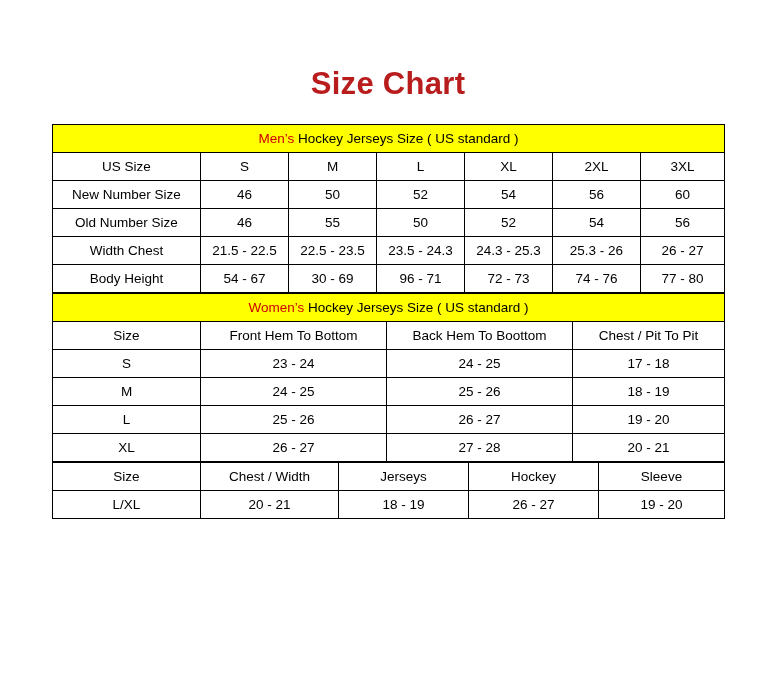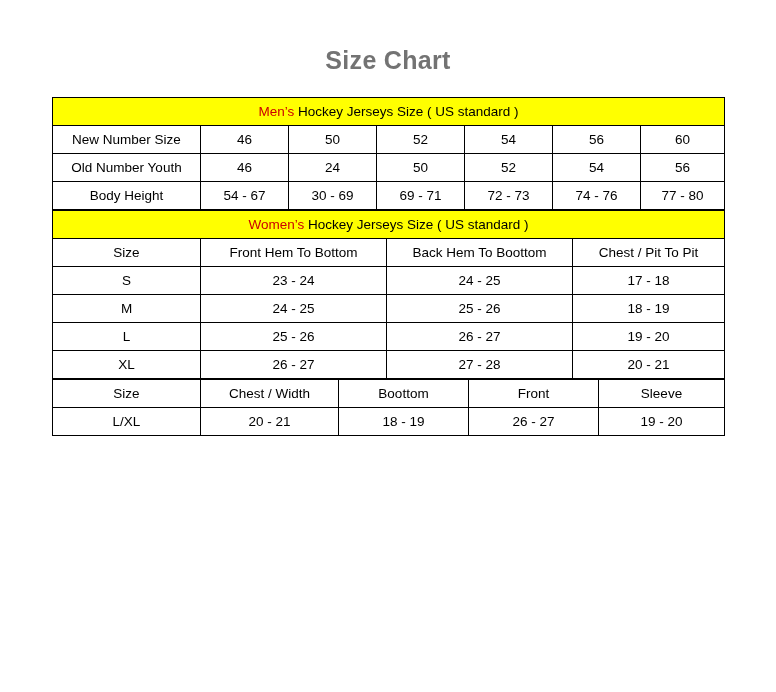--- a/index.html
+++ b/index.html
@@ -16,24 +16,24 @@
     overflow: hidden;
   }
   .page {
     width: 776px;
     height: 692px;
     box-sizing: border-box;
     padding: 0;
   }
   .title {
     text-align: center;
-    color: #737373;
-    font-size: 25px;
-    font-weight: bold;
-    margin-top: 46px;
+    color: #b91c1c;
+    font-size: 31px;
+    font-weight: bold;
+    margin-top: 66px;
     margin-bottom: 0;
     letter-spacing: 0.3px;
   }
   .chart-wrap {
     margin: 22px auto 0 auto;
     width: 672px;
   }
   table.size-table {
     border-collapse: collapse;
     width: 672px;
@@ -86,42 +86,60 @@
         <col style="width:88px">
         <col style="width:88px">
         <col style="width:88px">
         <col style="width:84px">
       </colgroup>
       <tbody>
         <tr>
           <td class="band" colspan="7"><span class="hl">Men’s</span><span> Hockey Jerseys Size ( US standard )</span></td>
         </tr>
         <tr>
+          <td class="hdr">US Size</td>
+          <td class="hdr">S</td>
+          <td class="hdr">M</td>
+          <td class="hdr">L</td>
+          <td class="hdr">XL</td>
+          <td class="hdr">2XL</td>
+          <td class="hdr">3XL</td>
+        </tr>
+        <tr>
           <td class="rowlabel">New Number Size</td>
           <td>46</td>
           <td>50</td>
           <td>52</td>
           <td>54</td>
           <td>56</td>
           <td>60</td>
         </tr>
         <tr>
-          <td class="rowlabel">Old Number Youth</td>
+          <td class="rowlabel">Old Number Size</td>
           <td>46</td>
-          <td>24</td>
+          <td>55</td>
           <td>50</td>
           <td>52</td>
           <td>54</td>
           <td>56</td>
         </tr>
         <tr>
+          <td class="rowlabel">Width Chest</td>
+          <td>21.5 - 22.5</td>
+          <td>22.5 - 23.5</td>
+          <td>23.5 - 24.3</td>
+          <td>24.3 - 25.3</td>
+          <td>25.3 - 26</td>
+          <td>26 - 27</td>
+        </tr>
+        <tr>
           <td class="rowlabel">Body Height</td>
           <td>54 - 67</td>
           <td>30 - 69</td>
-          <td>69 - 71</td>
+          <td>96 - 71</td>
           <td>72 - 73</td>
           <td>74 - 76</td>
           <td>77 - 80</td>
         </tr>
       </tbody>
     </table>
 
     <table class="size-table">
       <colgroup>
         <col style="width:148px">
@@ -171,22 +189,22 @@
         <col style="width:148px">
         <col style="width:138px">
         <col style="width:130px">
         <col style="width:130px">
         <col style="width:126px">
       </colgroup>
       <tbody>
         <tr>
           <td class="hdr">Size</td>
           <td class="hdr">Chest / Width</td>
-          <td class="hdr">Boottom</td>
-          <td class="hdr">Front</td>
+          <td class="hdr">Jerseys</td>
+          <td class="hdr">Hockey</td>
           <td class="hdr">Sleeve</td>
         </tr>
         <tr>
           <td class="rowlabel-b">L/XL</td>
           <td>20 - 21</td>
           <td>18 - 19</td>
           <td>26 - 27</td>
           <td>19 - 20</td>
         </tr>
       </tbody>

